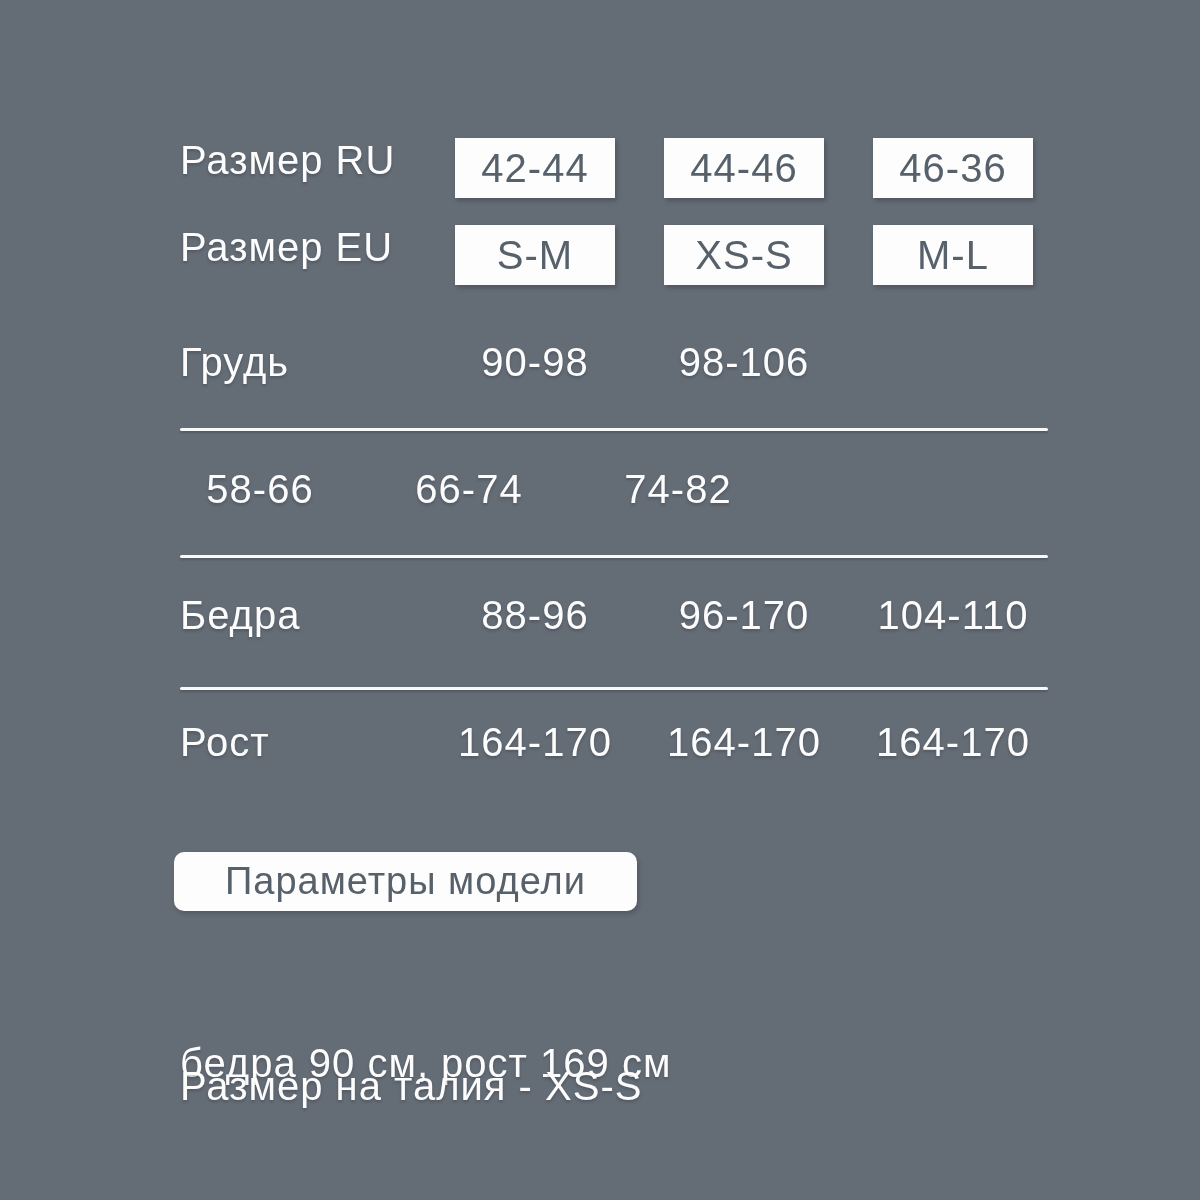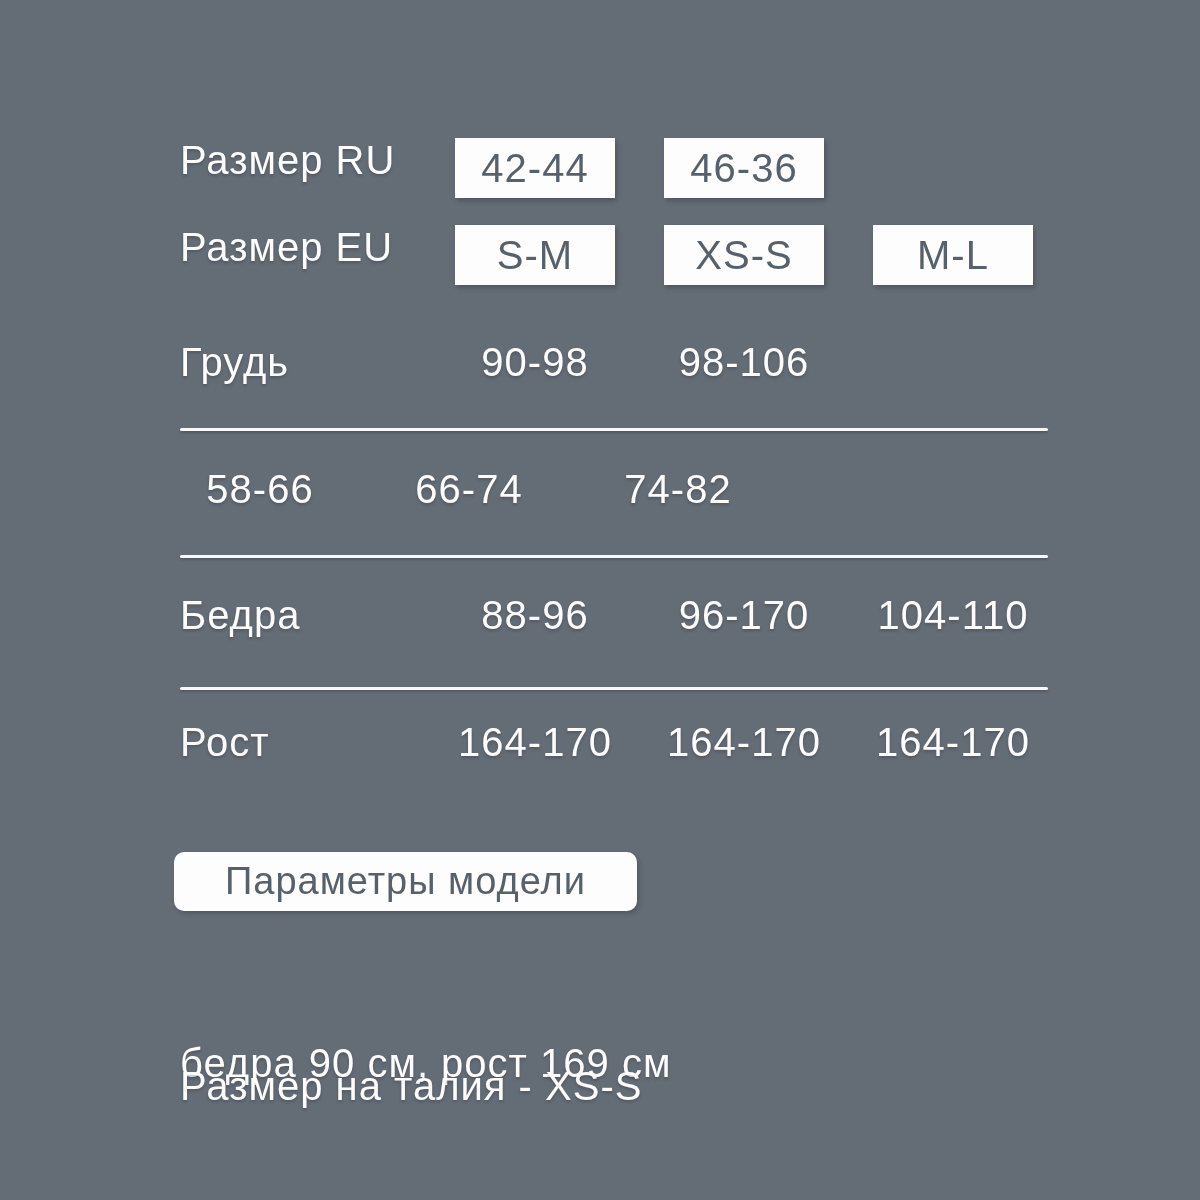--- a/index.html
+++ b/index.html
@@ -104,20 +104,23 @@
 <body>
 
 <div class="canvas">
 
   <div class="trow" style="top:138px">
     <div class="tlabel">Размер RU</div>
     <div class="tcell">
       <div class="badge">42-44</div>
     </div>
     <div class="tcell">
+      <div class="badge">44-46</div>
+    </div>
+    <div class="tcell">
       <div class="badge">46-36</div>
     </div>
   </div>
 
   <div class="trow" style="top:225px">
     <div class="tlabel">Размер EU</div>
     <div class="tcell">
       <div class="badge">S-M</div>
     </div>
     <div class="tcell">

